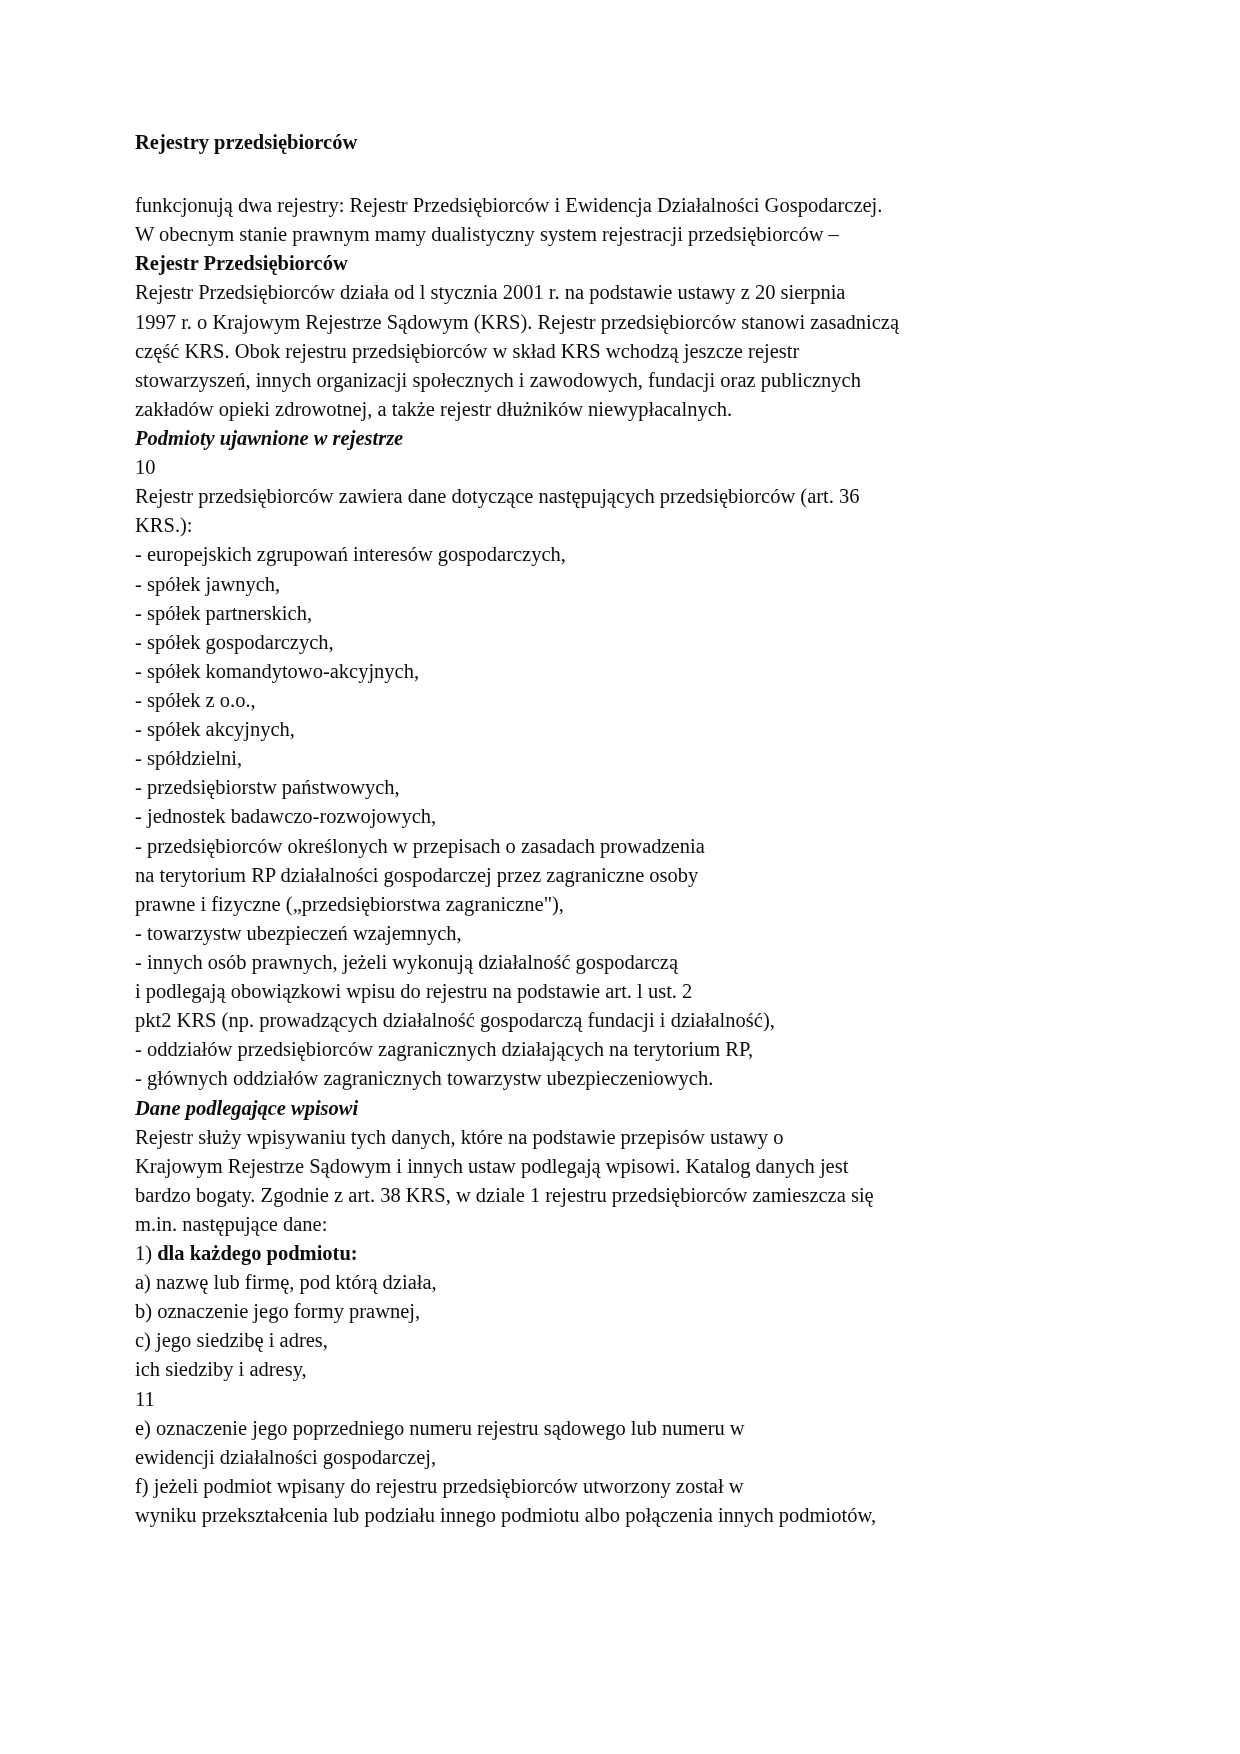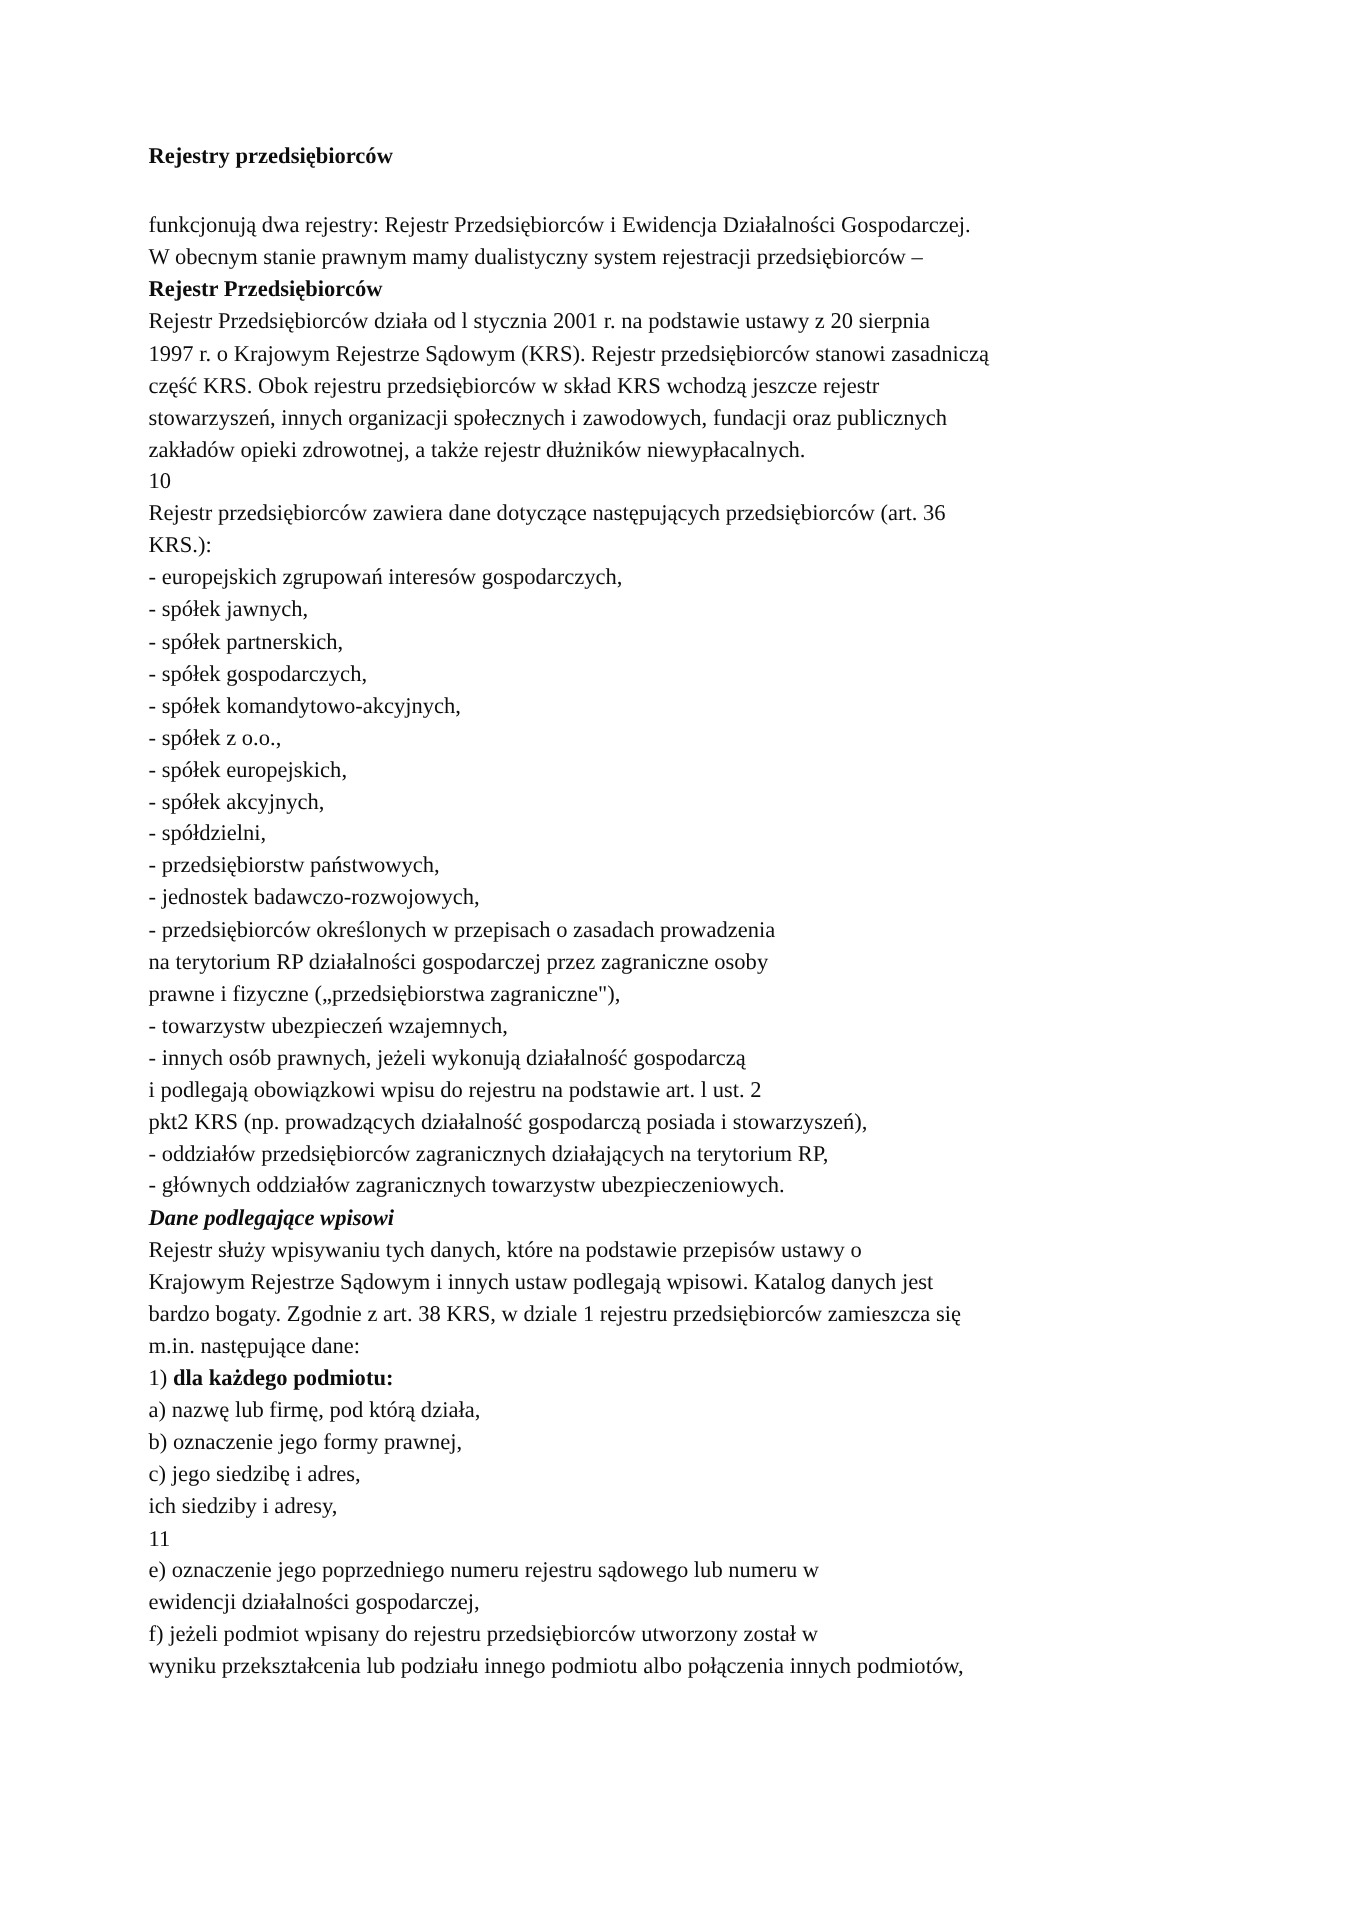--- a/index.html
+++ b/index.html
@@ -66,45 +66,45 @@
     <p class="line">W obecnym stanie prawnym mamy dualistyczny system rejestracji przedsiębiorców –</p>
 
     <p class="subhead">Rejestr Przedsiębiorców</p>
 
     <p class="line">Rejestr Przedsiębiorców działa od l stycznia 2001 r. na podstawie ustawy z 20 sierpnia</p>
     <p class="line">1997 r. o Krajowym Rejestrze Sądowym (KRS). Rejestr przedsiębiorców stanowi zasadniczą</p>
     <p class="line">część  KRS. Obok rejestru przedsiębiorców w skład KRS wchodzą  jeszcze rejestr</p>
     <p class="line">stowarzyszeń, innych organizacji społecznych i zawodowych, fundacji oraz publicznych</p>
     <p class="line">zakładów opieki zdrowotnej, a także rejestr dłużników niewypłacalnych.</p>
 
+    <p class="subhead-italic">Podmioty ujawnione w rejestrze</p>
 
     <p class="page-num">10</p>
 
     <p class="line">Rejestr przedsiębiorców zawiera dane dotyczące następujących przedsiębiorców (art. 36</p>
     <p class="line">KRS.):</p>
 
     <p class="list-line">- europejskich zgrupowań  interesów gospodarczych,</p>
     <p class="list-line">- spółek jawnych,</p>
     <p class="list-line">- spółek partnerskich,</p>
     <p class="list-line">- spółek gospodarczych,</p>
     <p class="list-line">- spółek komandytowo-akcyjnych,</p>
     <p class="list-line">- spółek z o.o.,</p>
-    <p class="list-line">- spółek europejskich,</p>
     <p class="list-line">- spółek akcyjnych,</p>
     <p class="list-line">- spółdzielni,</p>
     <p class="list-line">- przedsiębiorstw państwowych,</p>
     <p class="list-line">- jednostek badawczo-rozwojowych,</p>
 
     <p class="list-line">- przedsiębiorców określonych w przepisach o zasadach prowadzenia</p>
     <p class="list-line">na terytorium RP działalności gospodarczej przez zagraniczne osoby</p>
     <p class="list-line">prawne i fizyczne („przedsiębiorstwa zagraniczne"),</p>
     <p class="list-line">- towarzystw ubezpieczeń  wzajemnych,</p>
     <p class="list-line">- innych osób prawnych, jeżeli wykonują  działalność  gospodarczą</p>
     <p class="list-line">i podlegają  obowiązkowi wpisu do rejestru na podstawie art. l ust. 2</p>
-    <p class="list-line">pkt2 KRS (np. prowadzących działalność  gospodarczą  posiada i stowarzyszeń),</p>
+    <p class="list-line">pkt2 KRS (np. prowadzących działalność  gospodarczą  fundacji i działalność),</p>
     <p class="list-line">- oddziałów przedsiębiorców zagranicznych działających na terytorium RP,</p>
     <p class="list-line">- głównych oddziałów zagranicznych towarzystw ubezpieczeniowych.</p>
 
     <p class="subhead-italic">Dane podlegające wpisowi</p>
 
     <p class="line">Rejestr służy wpisywaniu tych danych, które na podstawie przepisów ustawy o</p>
     <p class="line">Krajowym Rejestrze Sądowym i innych ustaw podlegają  wpisowi. Katalog danych jest</p>
     <p class="line">bardzo bogaty. Zgodnie z art. 38 KRS, w dziale 1 rejestru przedsiębiorców zamieszcza się</p>
     <p class="line">m.in. następujące dane:</p>
 

